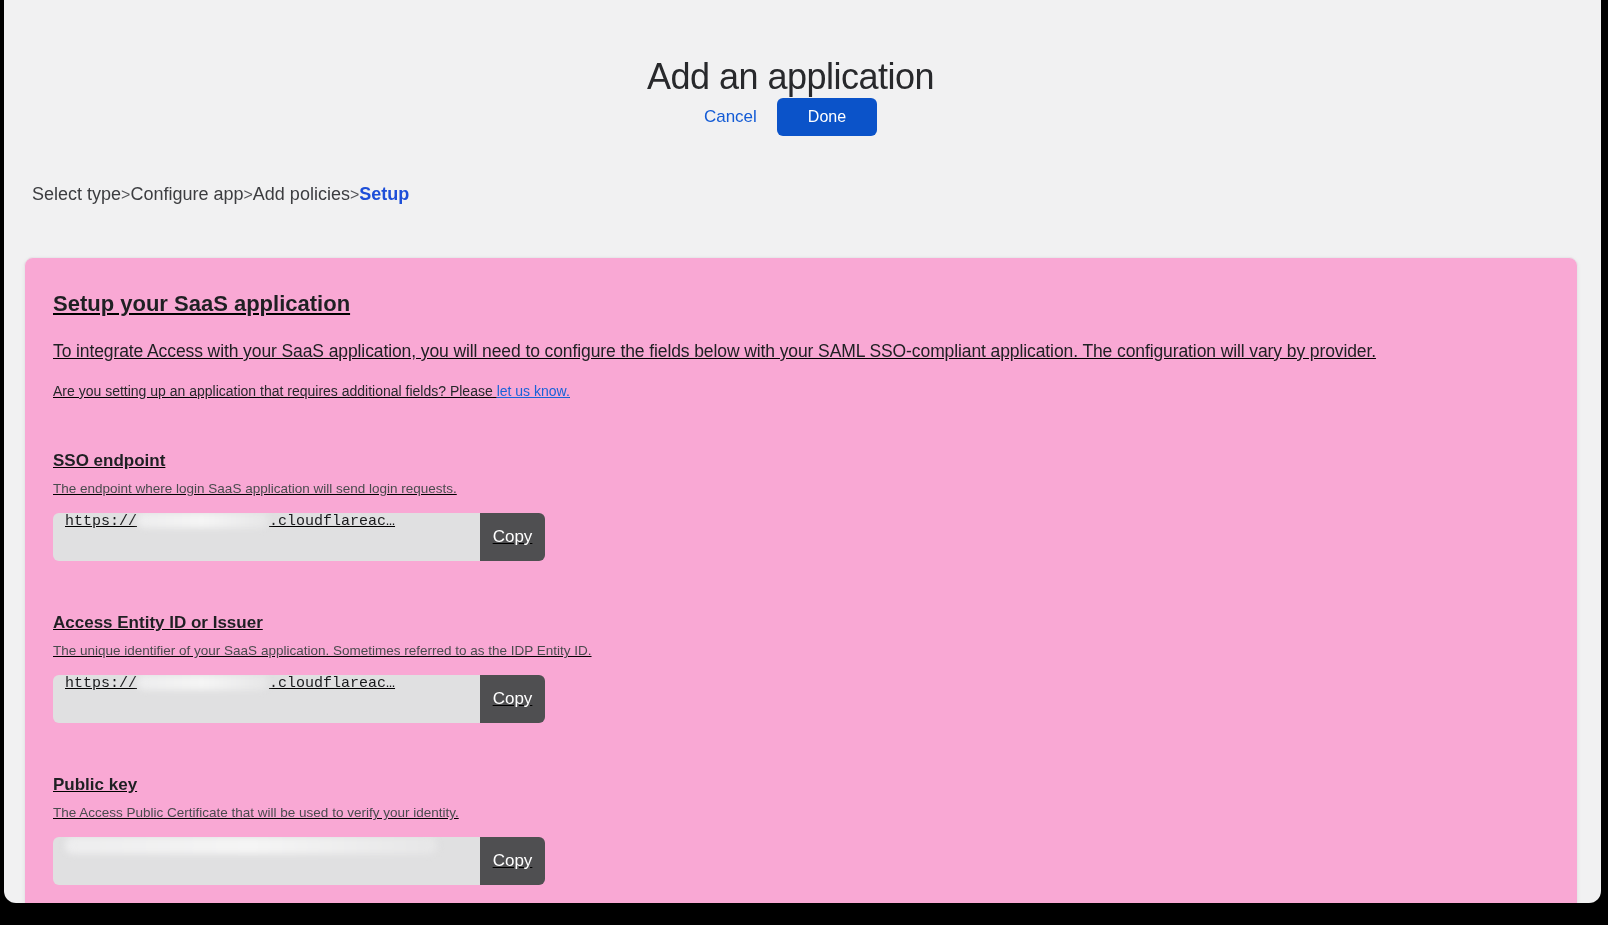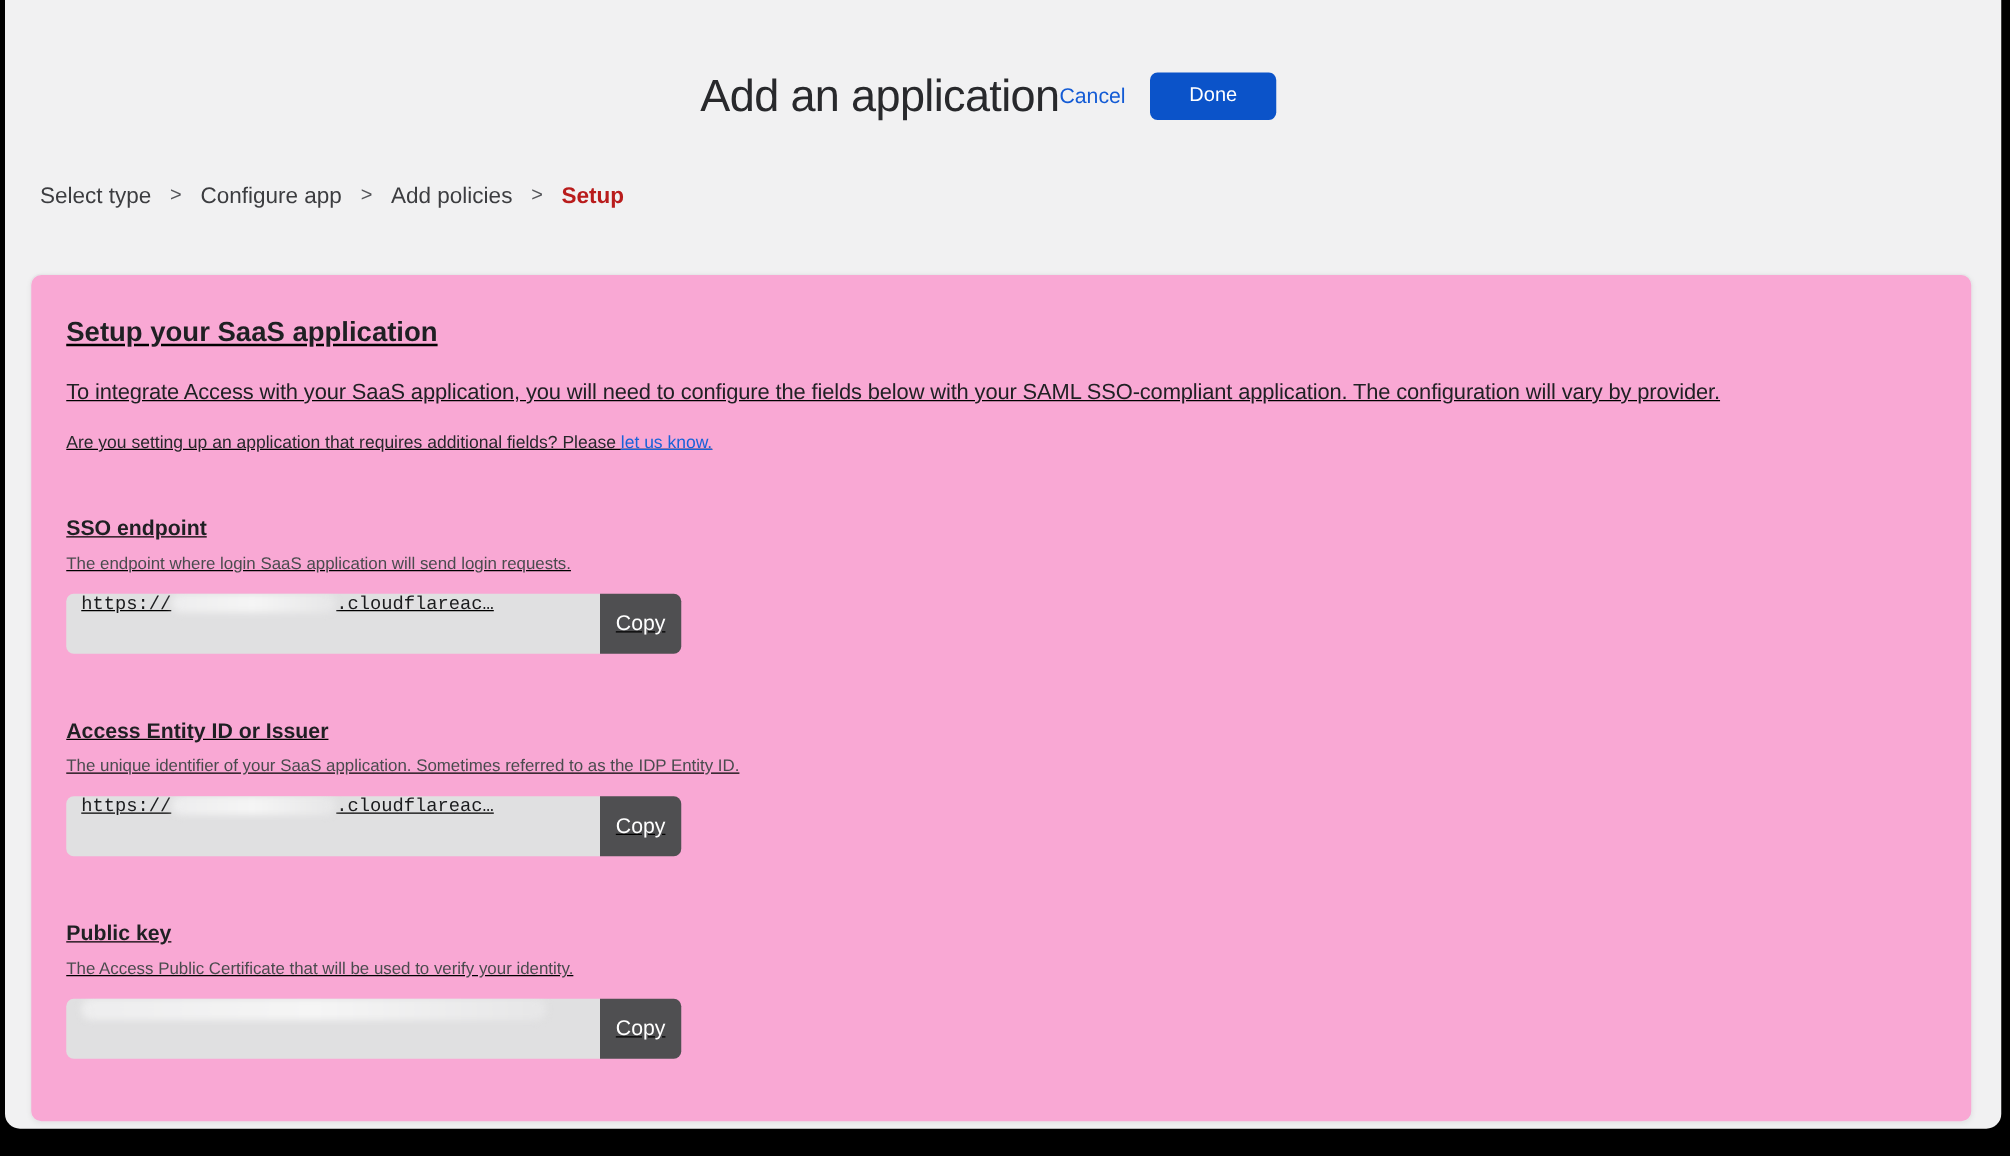--- a/index.html
+++ b/index.html
@@ -15,22 +15,23 @@
     top: 0; left: 4px;
     width: 1597px; height: 903px;
     background: #f1f1f2;
     border-radius: 0 0 12px 12px;
     overflow: hidden;
   }
   
   .topbar {
     margin: 56px 44px 0 20px;
     display: flex;
-    justify-content: center;
+    justify-content: flex-start;
     align-items: center;
+    flex-direction: column;
   }
   .page-title {
     font-size: 36px;
     font-weight: 400;
     letter-spacing: -0.5px;
     color: #28292c;
   }
   .actions { display: flex; align-items: center; gap: 20px; }
   .cancel-link {
     color: #135bd5;
@@ -47,26 +48,25 @@
     border-radius: 6px;
     padding: 10px 31px;
     cursor: pointer;
     font-family: "Liberation Sans", sans-serif;
   }
   
   .breadcrumb {
     margin: 48px 0 0 28px;
     display: flex;
     align-items: center;
-    gap: 15px;
     font-size: 18px;
     color: #3c3d40;
   }
   .crumb { cursor: pointer; }
-  .crumb.active { font-weight: bold; color: #b91c1c; }
+  .crumb.active { font-weight: bold; color: #1d4ed8; }
   .crumb-sep { color: #55565a; font-size: 16px; }
   
   .card {
     margin: 52px 23px 0 20px;
     background: #f9a8d4;
     border: 1px solid #e7e7e9;
     border-radius: 9px;
     box-shadow: 0 1px 4px rgba(0,0,0,0.05);
     padding: 33px 28px 50px 28px;
     min-height: 643px;

